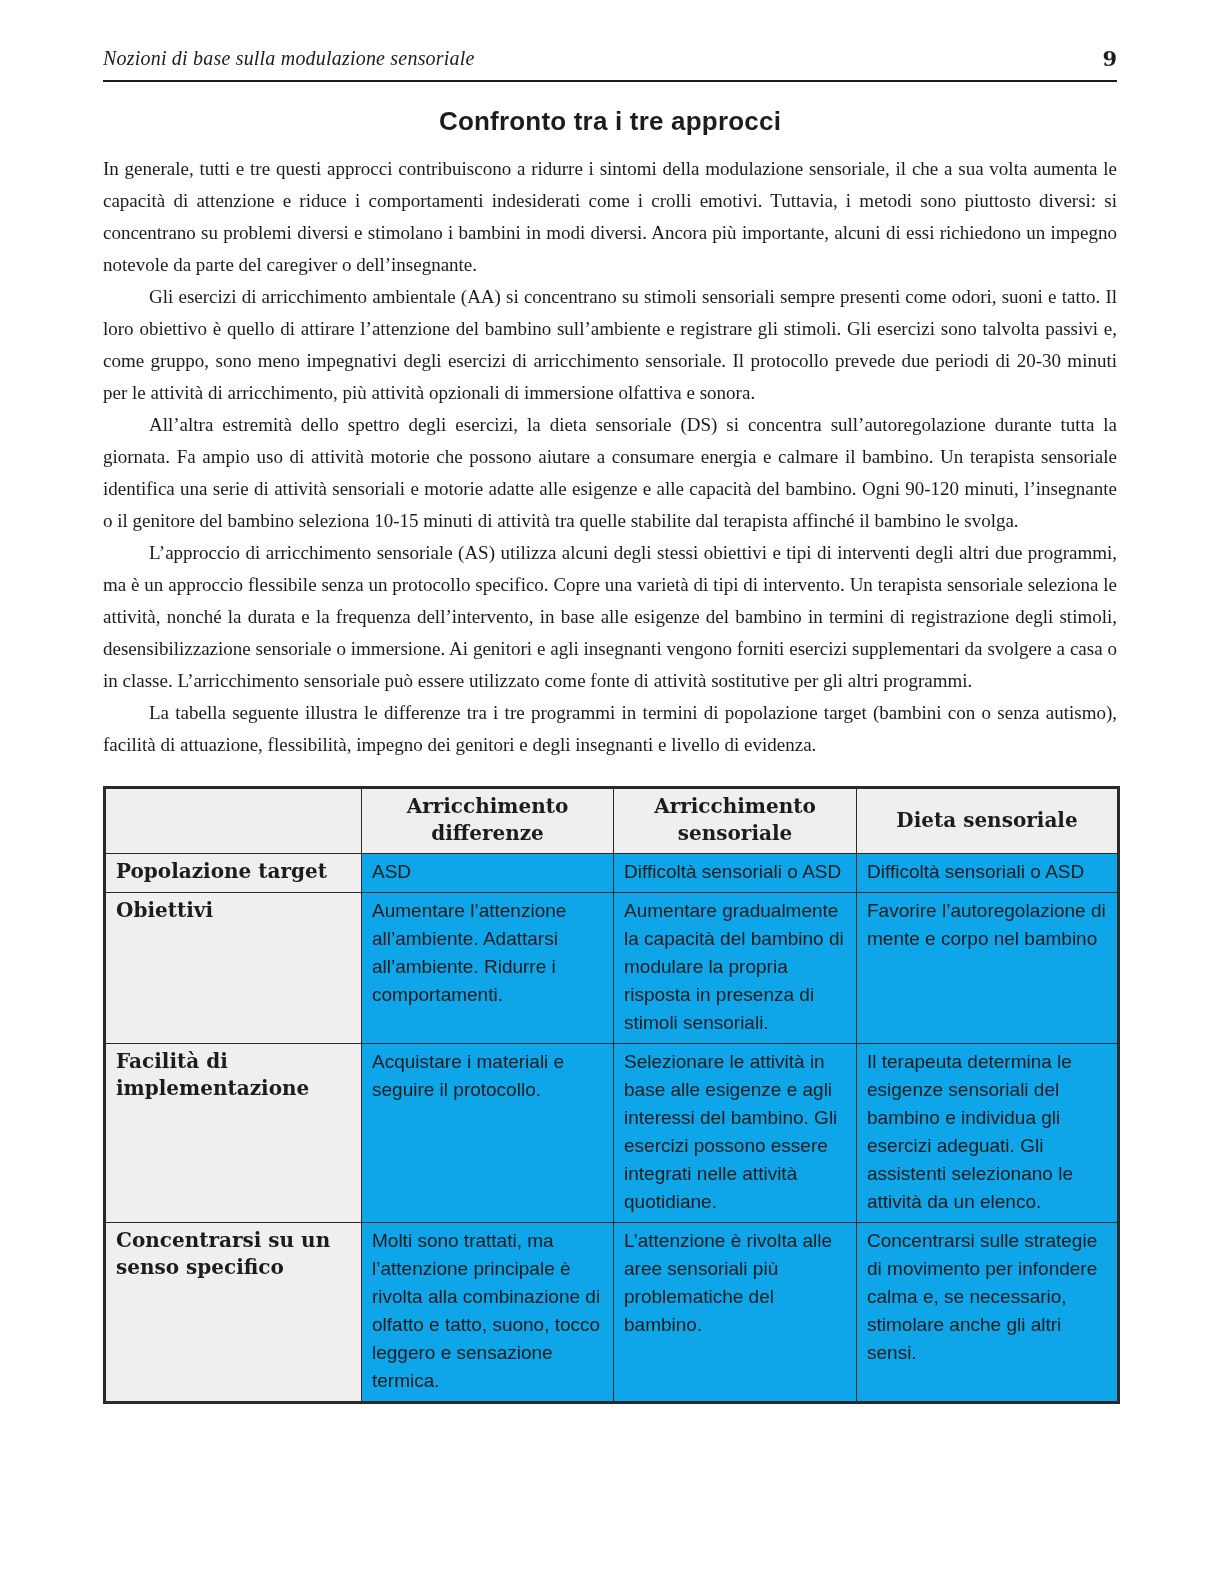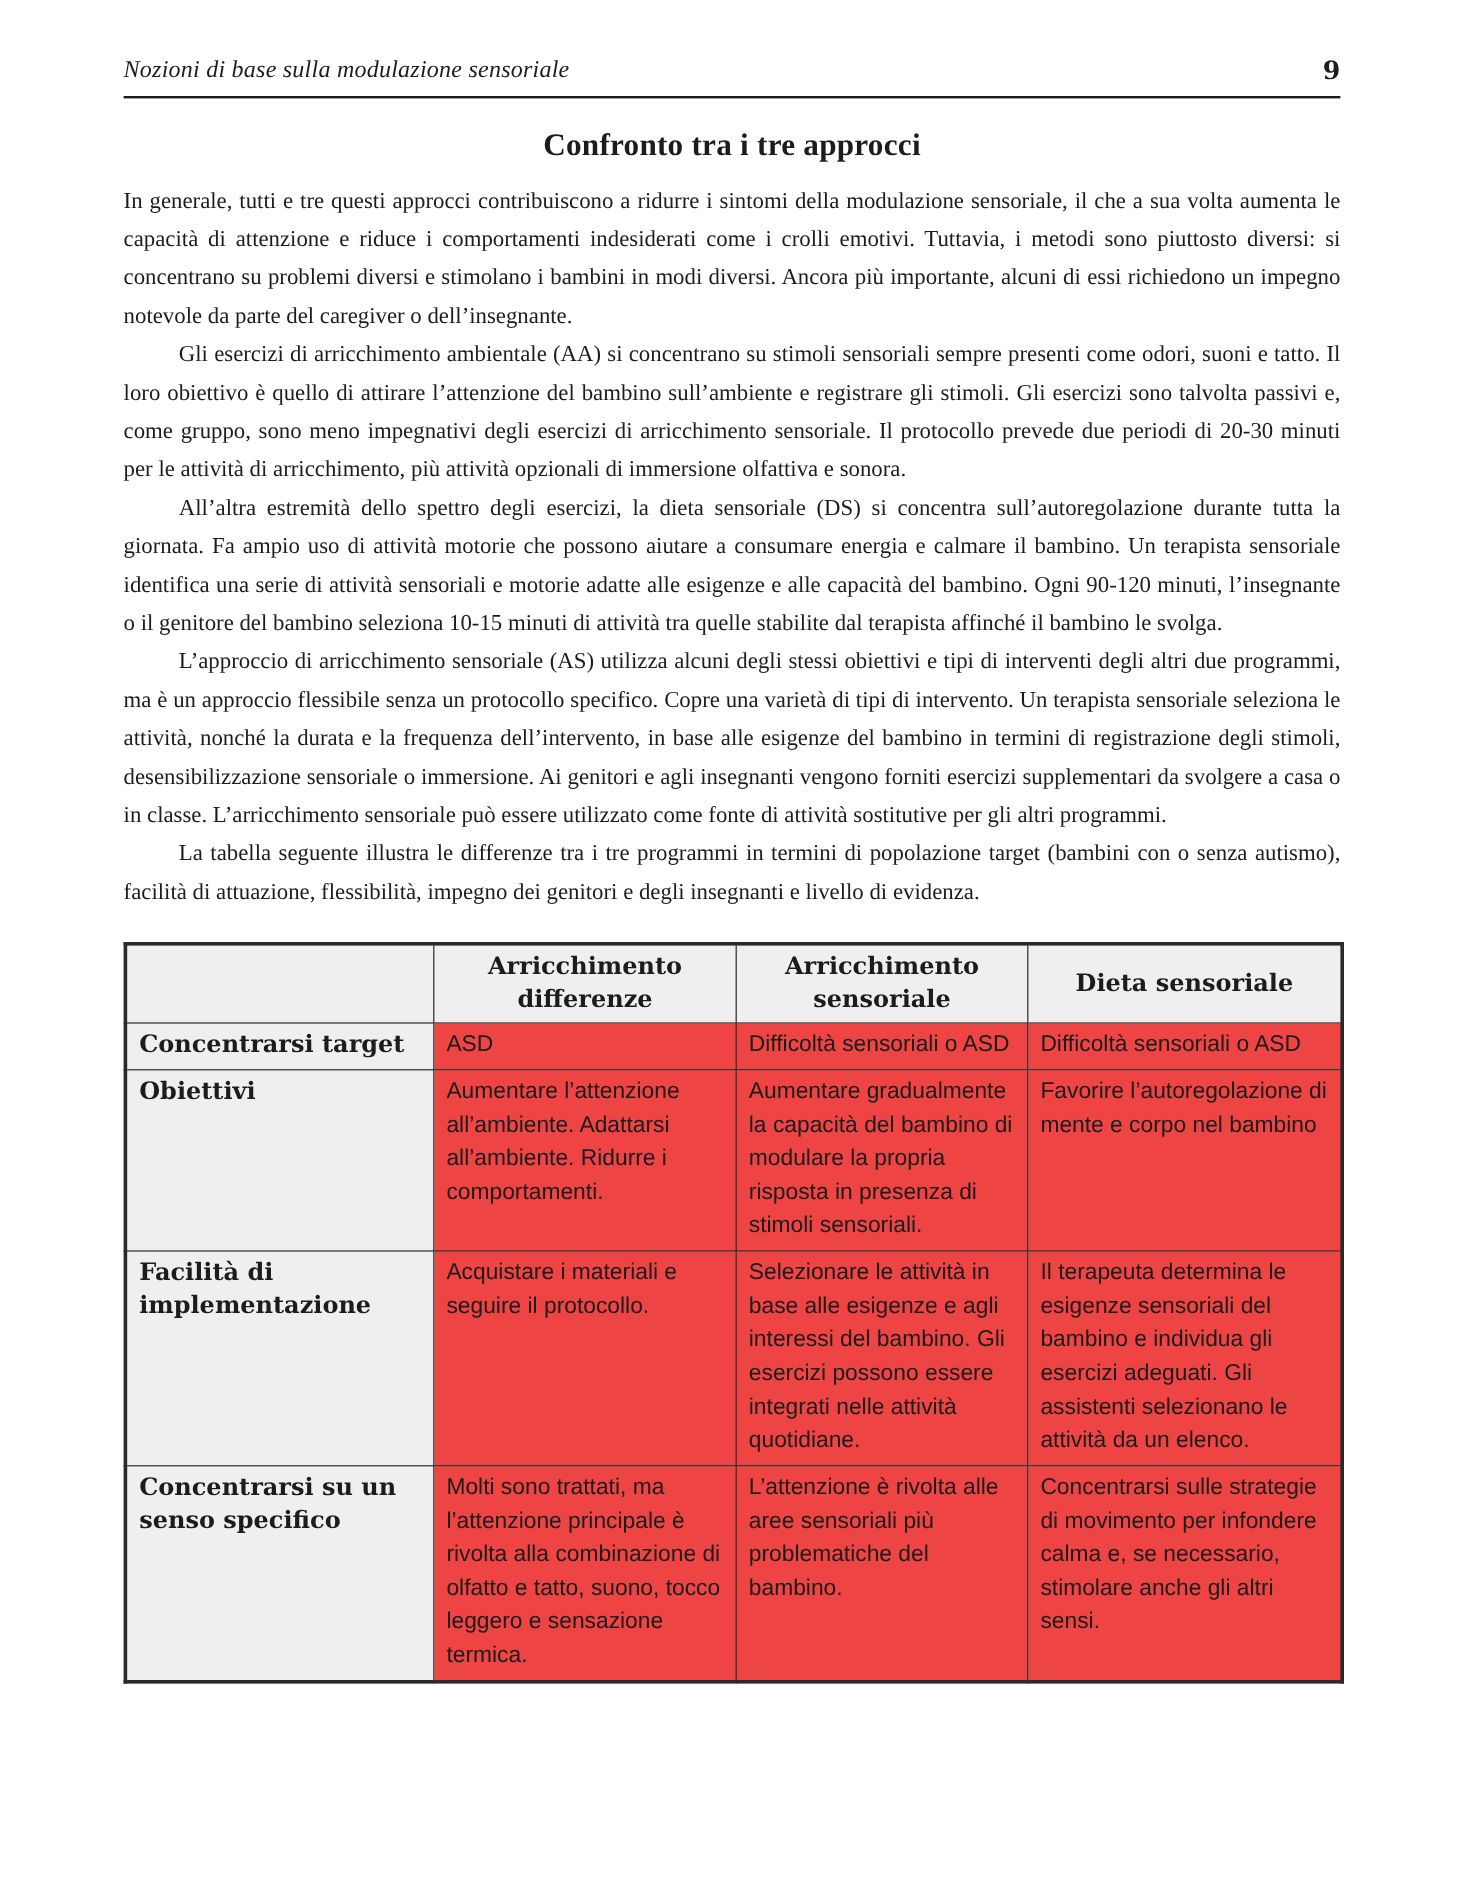--- a/index.html
+++ b/index.html
@@ -32,21 +32,21 @@
     letter-spacing: 0.2px;
   }
   .page-number {
     font-family: "DejaVu Serif", serif;
     font-weight: bold;
     font-size: 21px;
   }
 
   
   h1.doc-title {
-    font-family: Liberation Serif, serif;
+    font-family: Liberation Sans, sans-serif;
     font-weight: bold;
     font-size: 26px;
     text-align: center;
     margin: 24px 0 16px 0;
     letter-spacing: 0.2px;
   }
 
   
   .bodytext p {
     margin: 0;
@@ -81,21 +81,21 @@
   }
   table.compare td.rowlabel {
     background: #efefef;
     font-family: "DejaVu Serif", serif;
     font-weight: bold;
     font-size: 20px;
     line-height: 1.35;
     text-align: left;
   }
   table.compare td.cell {
-    background: #ef4444;
+    background: #0ea5e9;
     font-family: "Liberation Sans", sans-serif;
     font-size: 19px;
     line-height: 28px;
     text-align: left;
   }
 </style>
 </head>
 <body>
 
 <div class="page">
@@ -125,21 +125,21 @@
     <thead>
       <tr>
         <th></th>
         <th>Arricchimento differenze</th>
         <th>Arricchimento sensoriale</th>
         <th>Dieta sensoriale</th>
       </tr>
     </thead>
     <tbody>
       <tr>
-        <td class="rowlabel">Concentrarsi target</td>
+        <td class="rowlabel">Popolazione target</td>
         <td class="cell">ASD</td>
         <td class="cell">Difficoltà sensoriali o ASD</td>
         <td class="cell">Difficoltà sensoriali o ASD</td>
       </tr>
       <tr>
         <td class="rowlabel">Obiettivi</td>
         <td class="cell">Aumentare l’attenzione all’ambiente. Adattarsi all’ambiente. Ridurre i comportamenti.</td>
         <td class="cell">Aumentare gradualmente la capacità del bambino di modulare la propria risposta in presenza di stimoli sensoriali.</td>
         <td class="cell">Favorire l’autoregolazione di mente e corpo nel bambino</td>
       </tr>

